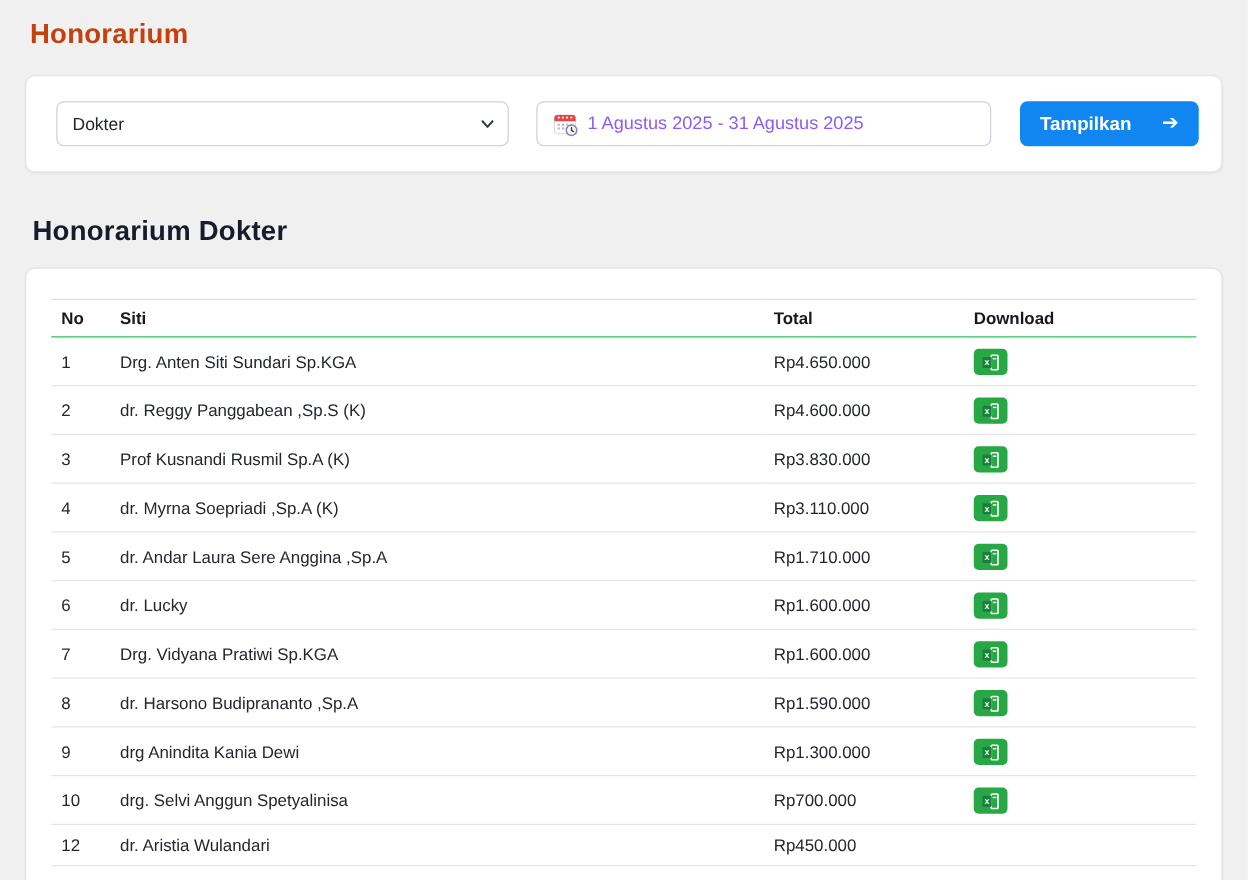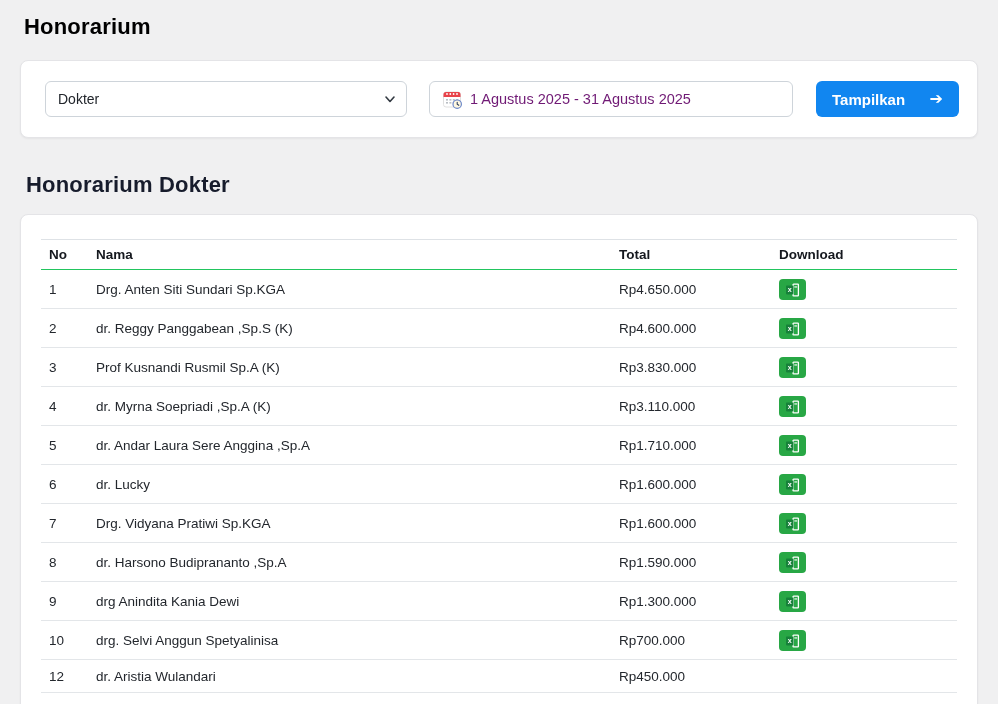--- a/index.html
+++ b/index.html
@@ -11,21 +11,21 @@
     background: #f0f0f1;
     font-family: "Liberation Sans", "DejaVu Sans", sans-serif;
     color: #21252b;
   }
   .page {
     padding: 10px 20px 0;
   }
   .page-title {
     font-size: 22px;
     font-weight: 700;
-    color: #000000;
+    color: #c2410c;
     margin: 4px 4px 20px;
     letter-spacing: .2px;
   }
   .section-title {
     font-size: 22px;
     font-weight: 700;
     color: #171c2c;
     margin: 34px 6px 16px;
     letter-spacing: .2px;
   }
@@ -69,21 +69,21 @@
     width: 364px;
     height: 36px;
     border: 1px solid #ced4da;
     border-radius: 6px;
     background: #fff;
     display: flex;
     align-items: center;
     gap: 7px;
     padding: 0 12px;
     font-size: 14.5px;
-    color: #701a75;
+    color: #8b5cf6;
     cursor: pointer;
     white-space: nowrap;
   }
   .date-field .cal { line-height: 0; flex: 0 0 auto; }
   .btn-primary {
     margin-left: auto;
     height: 36px;
     min-width: 143px;
     border: none;
     border-radius: 6px;
@@ -203,21 +203,21 @@
     <table class="honor">
       <colgroup>
           <col class="c-no">
           <col class="c-nama">
           <col class="c-total">
           <col>
         </colgroup>
       <thead>
         <tr>
           <th>No</th>
-          <th>Nama</th>
+          <th>Siti</th>
           <th>Total</th>
           <th>Download</th>
         </tr>
       </thead>
       <tbody>
   <tr>
     <td>1</td>
     <td>Drg. Anten Siti Sundari Sp.KGA</td>
     <td>Rp4.650.000</td>
     <td>

